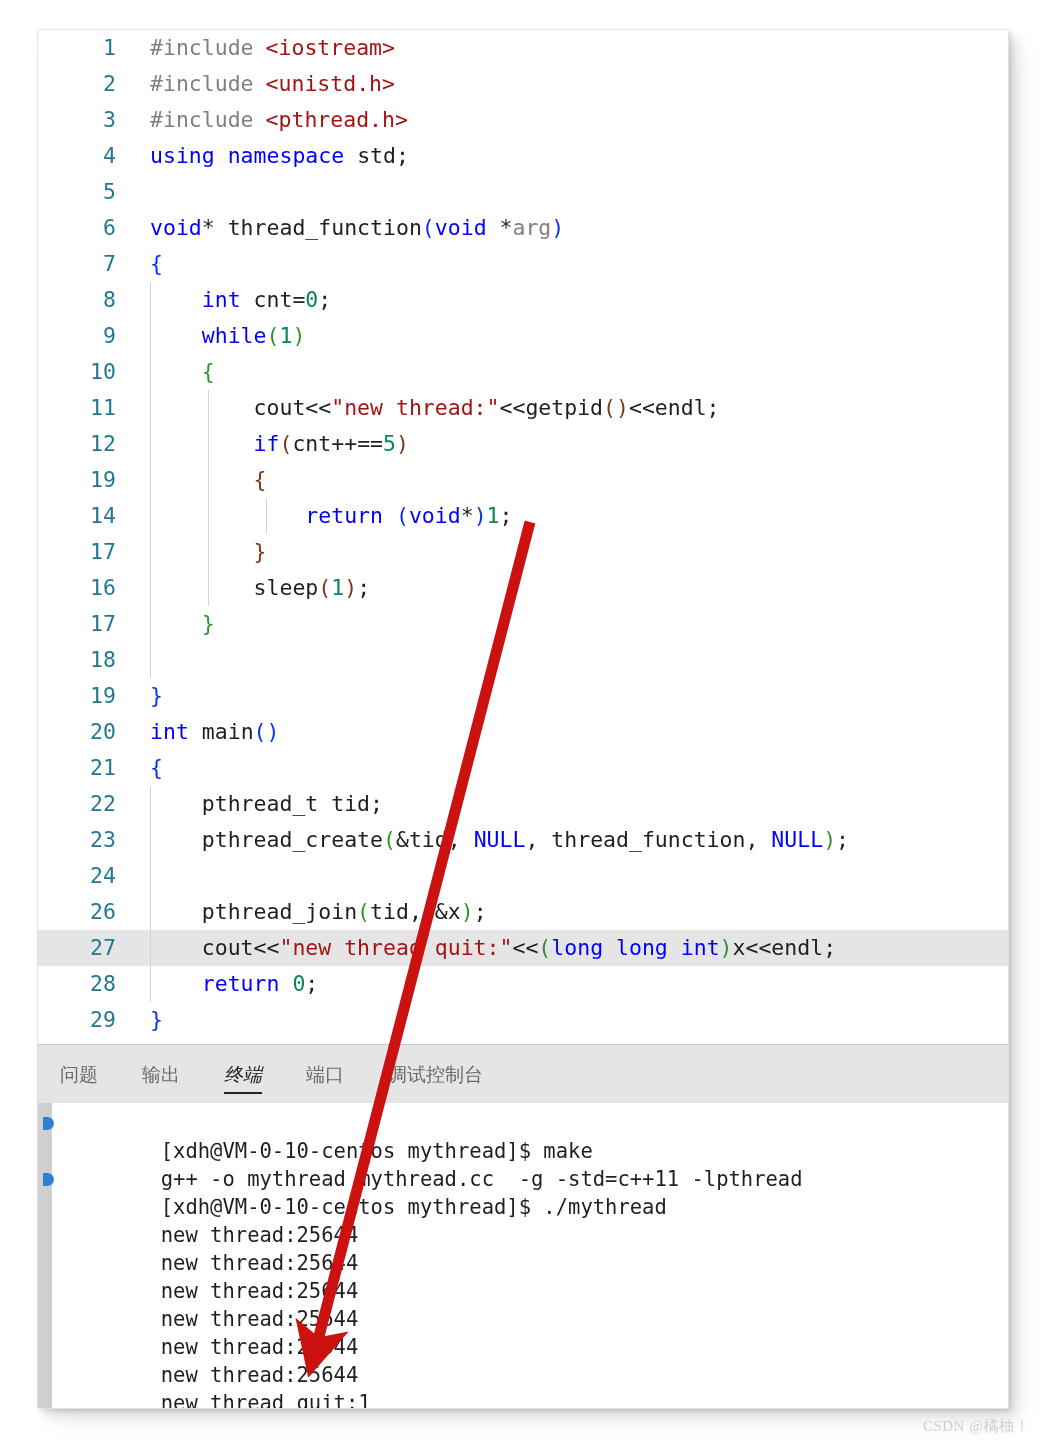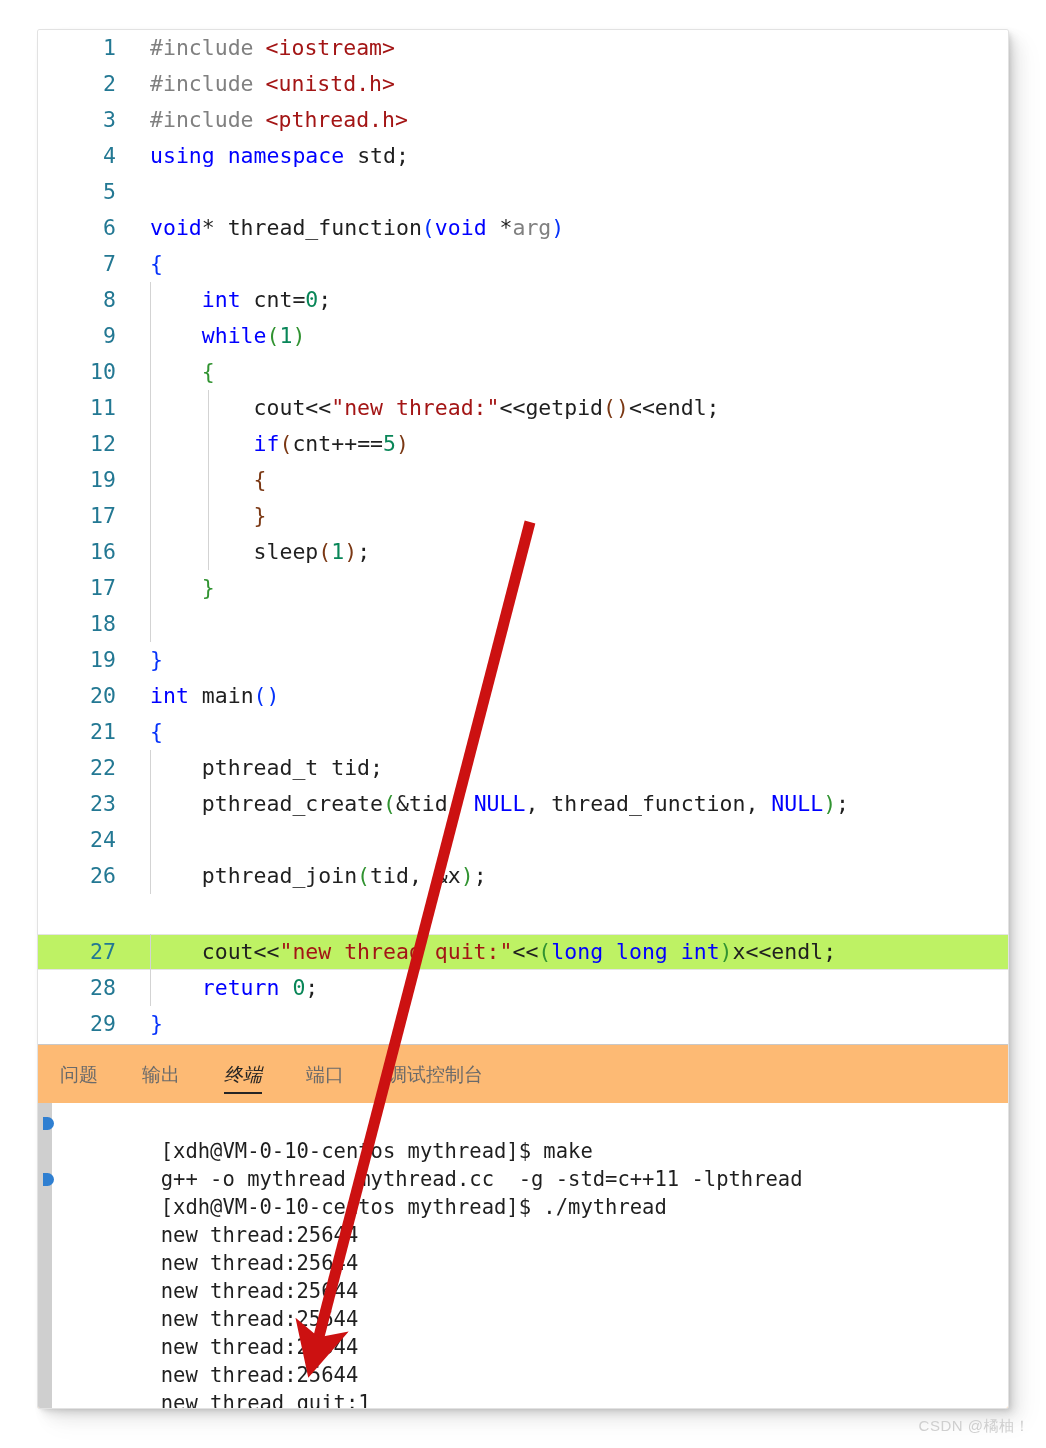--- a/index.html
+++ b/index.html
@@ -47,23 +47,22 @@
     text-align:right;
     color:#237893;
     font-size:21.5px;
     font-family:"DejaVu Sans Mono",monospace;
   }
   .code{
     position:absolute;left:112px;top:0;
     white-space:pre;
   }
   .cur{
-    background:#bef264;
+    background:#e5e5e5;
     box-shadow:inset 0 1px 0 #e4e4e4, inset 0 -1px 0 #e4e4e4;
-    margin-top:40px;
   }
   
   .ig{
     position:absolute;top:0;width:1px;height:36px;
     background:#d3d3d3;
   }
   
   .kw   {color:#0000ff;}
   .str  {color:#a31515;}
   .num  {color:#098658;}
@@ -72,21 +71,21 @@
   .hdr  {color:#a31515;margin-left:12px;}
   .arg  {color:#808080;}
   .b0   {color:#0431fa;}  
   .b1   {color:#319331;}  
   .b2   {color:#7b3814;}  
 
   
   #panel{
     position:absolute;left:0;top:1014px;
     width:970px;height:364px;
-    background:#fdba74;
+    background:#e5e5e5;
     border-top:1px solid #c8c8c8;
   }
   #panel-tabs{
     position:absolute;left:0;top:0;
     height:58px;width:970px;
     display:flex;align-items:center;
     padding-left:22px;
     box-sizing:border-box;
     gap:0px;
   }
@@ -136,21 +135,21 @@
   }
   
   #arrow{
     position:absolute;left:0;top:0;
     width:1046px;height:1448px;
     pointer-events:none;
   }
   
   #wm{
     position:absolute;right:16px;bottom:12px;
-    font-family:Liberation Sans, sans-serif;
+    font-family:Liberation Serif, serif;
     font-size:15px;
     color:#cfcfcf;
     letter-spacing:.5px;
   }
 </style>
 </head>
 <body>
 
 <div id="card">
 
@@ -220,20 +219,25 @@
       <span class="ln">12</span>
       <span class="code">        <span class="kw">if</span><span class="b2">(</span>cnt++==<span class="num">5</span><span class="b2">)</span></span>
     </div>
 
     <div class="code-line">
       <span class="ig" style="left:112px"></span><span class="ig" style="left:170px"></span>
       <span class="ln">19</span>
       <span class="code">        <span class="b2">{</span></span>
     </div>
 
+    <div class="code-line">
+      <span class="ig" style="left:112px"></span><span class="ig" style="left:170px"></span><span class="ig" style="left:228px"></span>
+      <span class="ln">14</span>
+      <span class="code">            <span class="kw">return</span> <span class="b0">(</span><span class="kw">void</span>*<span class="b0">)</span><span class="num">1</span>;</span>
+    </div>
 
     <div class="code-line">
       <span class="ig" style="left:112px"></span><span class="ig" style="left:170px"></span>
       <span class="ln">17</span>
       <span class="code">        <span class="b2">}</span></span>
     </div>
 
     <div class="code-line">
       <span class="ig" style="left:112px"></span><span class="ig" style="left:170px"></span>
       <span class="ln">16</span>

